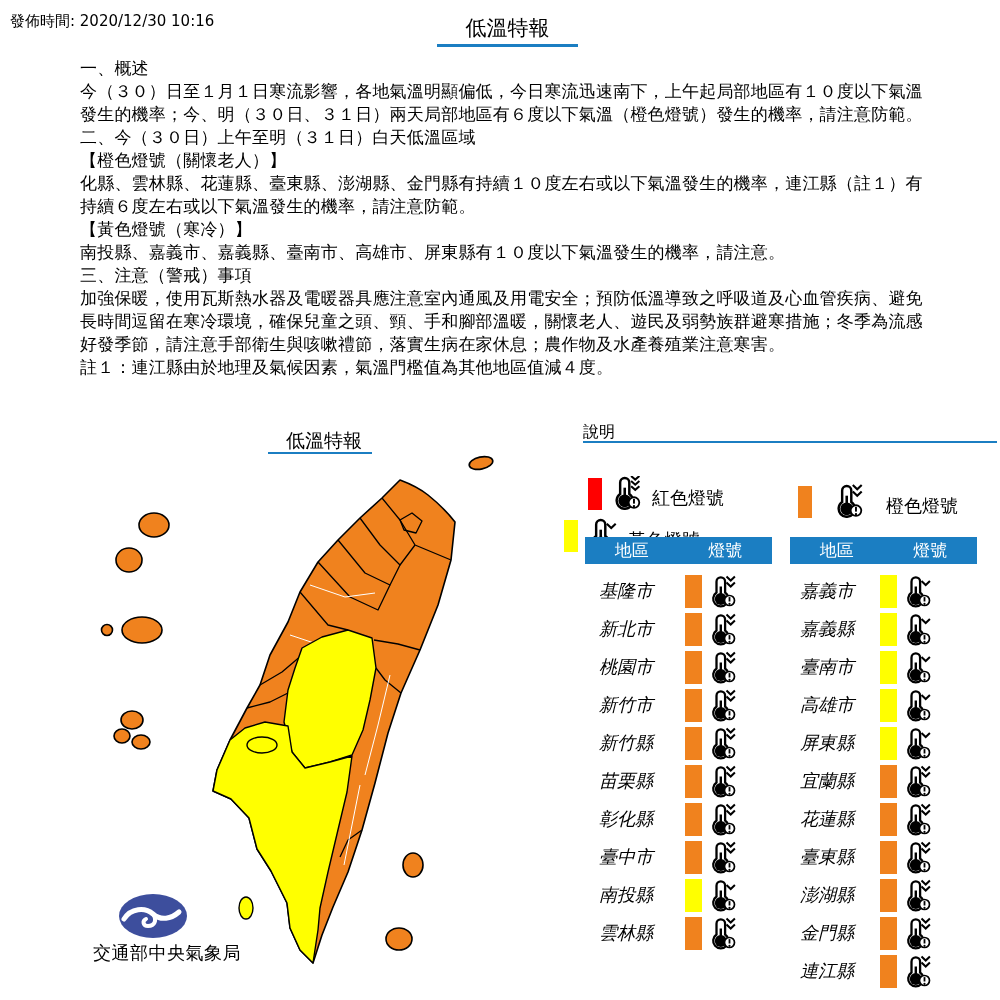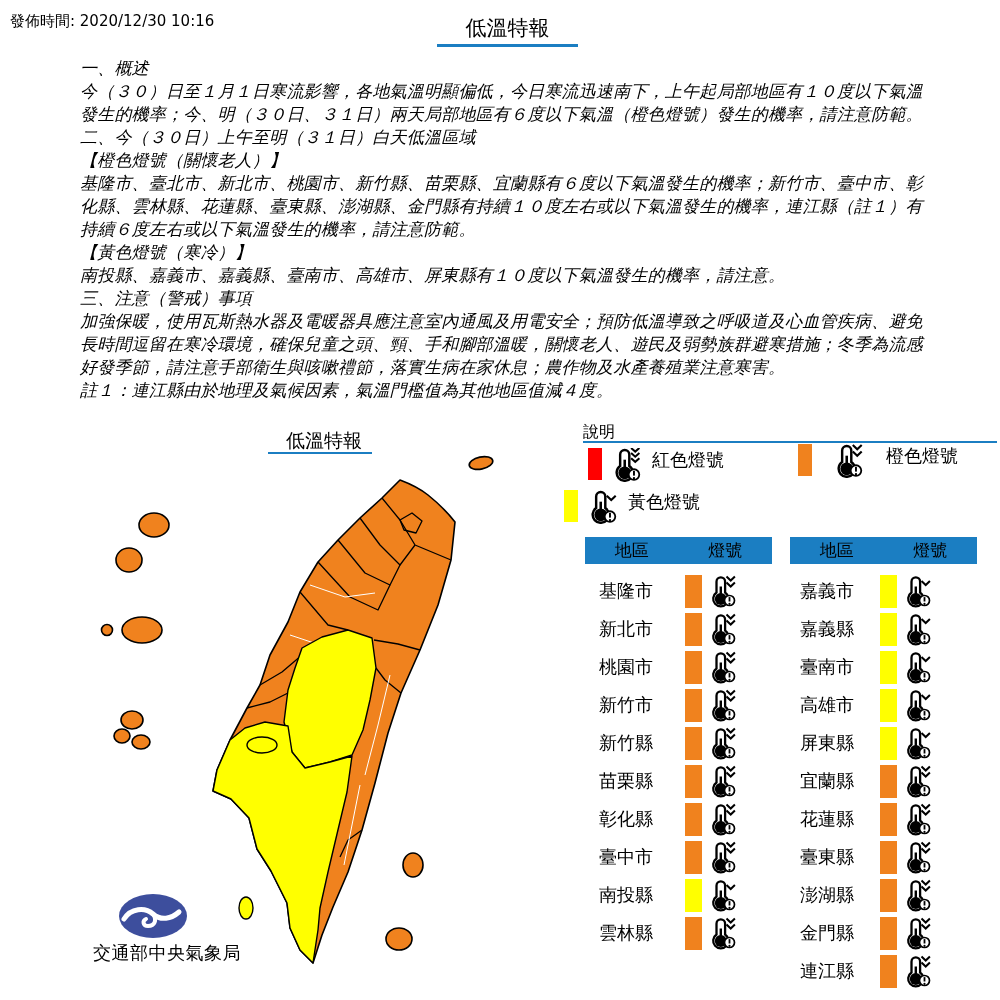--- a/index.html
+++ b/index.html
@@ -7,46 +7,46 @@
     width:1000px;height:1000px;position:relative;background:#fff;
     font-family:"DejaVu Sans","Liberation Sans",sans-serif;color:#000;
     overflow:hidden;
   }
   .abs{position:absolute;}
   
   #publish-time{left:10px;top:12px;font-size:15px;}
   #page-title{left:437px;top:14px;width:141px;text-align:center;font-size:21px;}
   #title-underline{left:437px;top:44px;width:141px;height:3px;}
   
-  #bulletin-body{left:80px;top:57px;font-style:italic;}
+  #bulletin-body{left:80px;top:57px;}
   #bulletin-body .bline{height:23px;line-height:23px;font-size:17px;letter-spacing:.2px;white-space:nowrap;}
   
   #map-title{left:277px;top:428px;width:94px;text-align:center;font-size:19px;}
   #map-title-underline{left:268px;top:452px;width:104px;height:2px;}
   #taiwan-map{left:60px;top:425px;}
   #agency-name{left:93px;top:941px;font-size:18px;letter-spacing:.5px;}
   #cwb-logo{left:115px;top:893px;}
   
   #legend-heading{left:583px;top:422px;font-size:16px;}
   #legend-divider{left:583px;top:441px;width:414px;height:2px;}
-  .legend-item{display:flex;align-items:flex-start;height:36px;}
+  .legend-item{display:flex;align-items:flex-end;height:36px;margin-top:26px;}
   .legend-item .swatch{width:14px;height:32px;margin-right:7px;}
   .legend-item .label{font-size:18px;margin-left:9px;}
   #legend-red{left:588px;top:448px;}
-  #legend-orange{left:798px;top:444px;gap:12px;}
+  #legend-orange{left:798px;top:456px;gap:12px;}
   #legend-yellow{left:564px;top:490px;}
   
   .rtable{width:187px;}
   #table-left{left:585px;top:537px;}
   #table-right{left:790px;top:537px;}
-  .thead{display:flex;height:27px;align-items:center;color:#000000;font-size:17px;}
+  .thead{display:flex;height:27px;align-items:center;color:#ffffff;font-size:17px;}
   .thead .th{width:50%;text-align:center;}
   .tbody{margin-top:8px;}
   .trow{display:flex;align-items:center;height:38px;}
-  .trow .region{width:86px;padding-left:14px;font-size:18px;white-space:nowrap;}
+  .trow .region{width:86px;padding-left:14px;font-size:18px;white-space:nowrap;font-style:italic;}
   #table-right .trow .region{width:80px;padding-left:10px;}
   .trow .swatch{width:17px;height:33px;margin-right:5px;flex:none;}
   .thermo{width:30px;height:33px;flex:none;}
   .legend-item .thermo{width:34px;height:34px;}
 </style>
 </head>
 <body>
 
 <svg width="0" height="0" style="position:absolute" aria-hidden="true">
   <defs>
@@ -76,21 +76,20 @@
 <div class="abs" id="publish-time">發佈時間: 2020/12/30 10:16</div>
 <div class="abs" id="page-title">低溫特報</div>
 <div class="abs" id="title-underline" style="background-color: rgb(27, 126, 194);"></div>
 
 <div class="abs" id="bulletin-body">
   <div class="bline">一、概述</div>
   <div class="bline">今（３０）日至１月１日寒流影響，各地氣溫明顯偏低，今日寒流迅速南下，上午起局部地區有１０度以下氣溫</div>
   <div class="bline">發生的機率；今、明（３０日、３１日）兩天局部地區有６度以下氣溫（橙色燈號）發生的機率，請注意防範。</div>
   <div class="bline">二、今（３０日）上午至明（３１日）白天低溫區域</div>
   <div class="bline">【橙色燈號（關懷老人）】</div>
-  <div class="bline">基隆市、臺北市、新北市、桃園市、新竹縣、苗栗縣、宜蘭縣有６度以下氣溫發生的機率；新竹市、臺中市、彰</div>
   <div class="bline">化縣、雲林縣、花蓮縣、臺東縣、澎湖縣、金門縣有持續１０度左右或以下氣溫發生的機率，連江縣（註１）有</div>
   <div class="bline">持續６度左右或以下氣溫發生的機率，請注意防範。</div>
   <div class="bline">【黃色燈號（寒冷）】</div>
   <div class="bline">南投縣、嘉義市、嘉義縣、臺南市、高雄市、屏東縣有１０度以下氣溫發生的機率，請注意。</div>
   <div class="bline">三、注意（警戒）事項</div>
   <div class="bline">加強保暖，使用瓦斯熱水器及電暖器具應注意室內通風及用電安全；預防低溫導致之呼吸道及心血管疾病、避免</div>
   <div class="bline">長時間逗留在寒冷環境，確保兒童之頭、頸、手和腳部溫暖，關懷老人、遊民及弱勢族群避寒措施；冬季為流感</div>
   <div class="bline">好發季節，請注意手部衛生與咳嗽禮節，落實生病在家休息；農作物及水產養殖業注意寒害。</div>
   <div class="bline">註１：連江縣由於地理及氣候因素，氣溫門檻值為其他地區值減４度。</div>
 </div>

